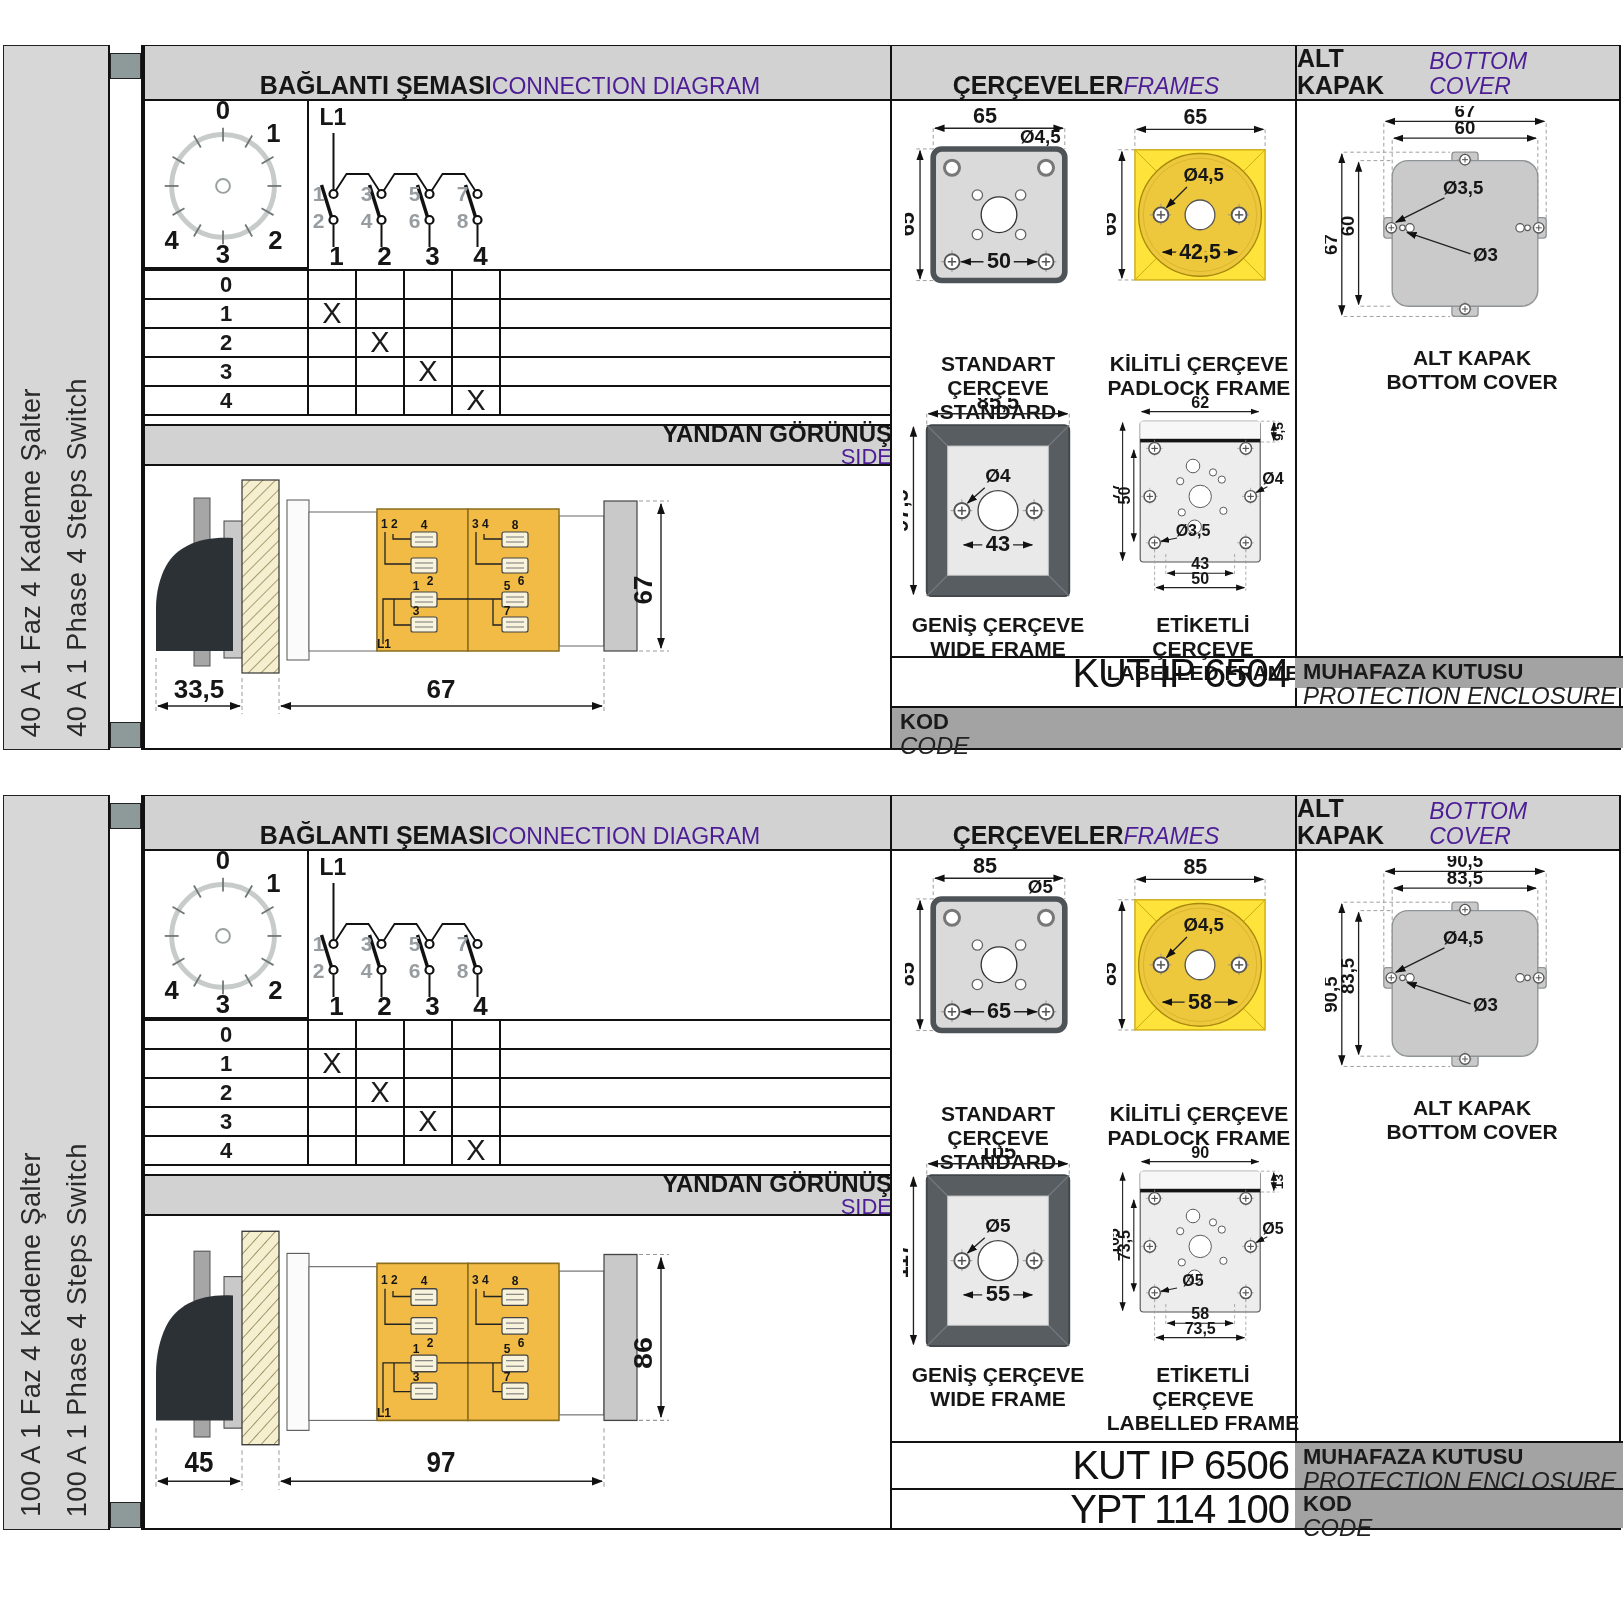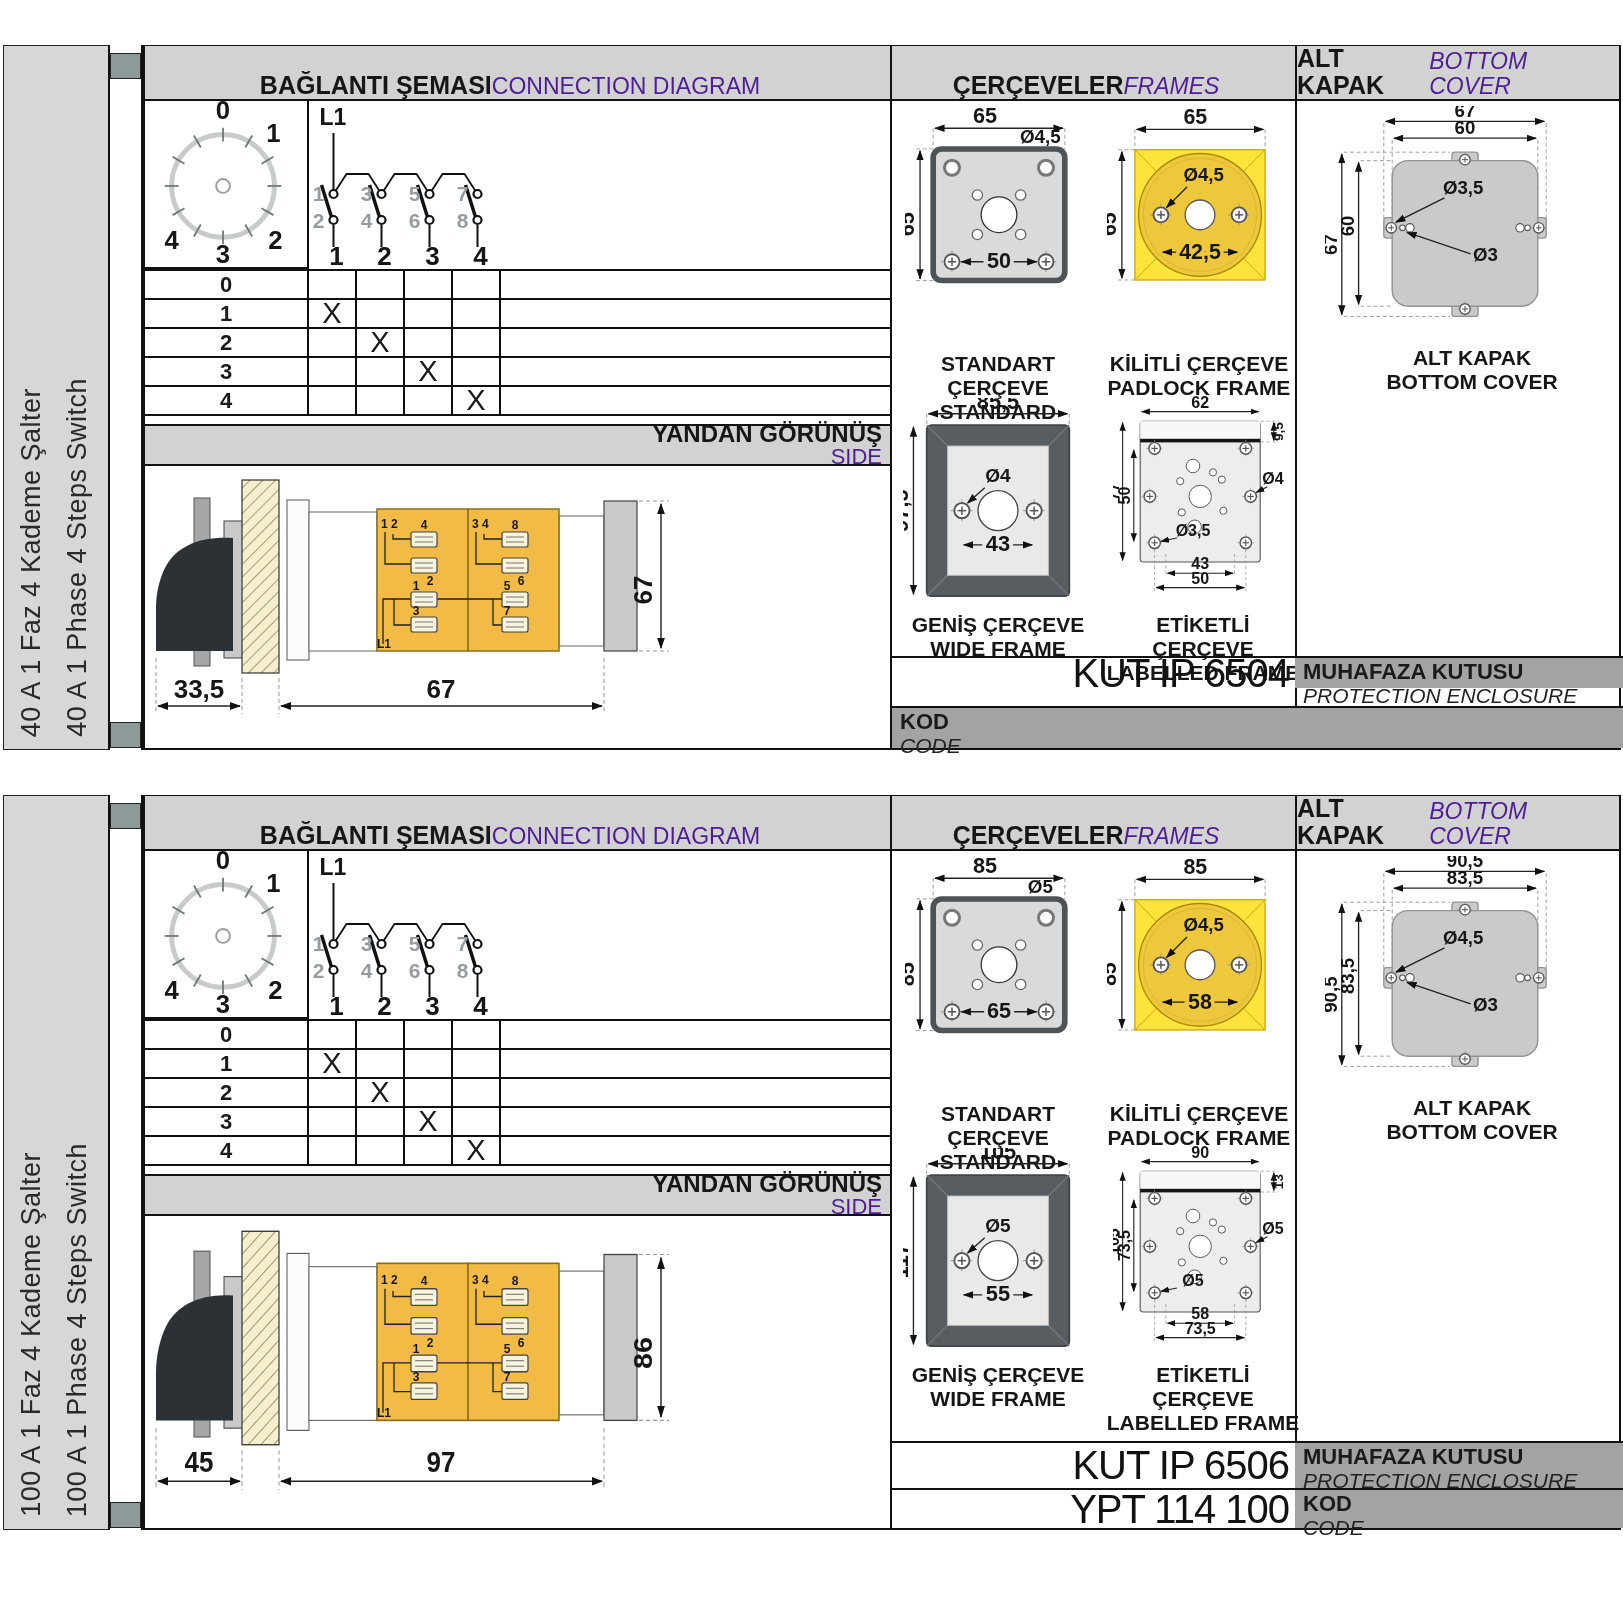--- a/index.html
+++ b/index.html
@@ -34,21 +34,21 @@
   .dialcell{position:absolute;left:0;top:55px;width:164px;height:168px;border-right:2px solid #111;border-bottom:2px solid #111;}
   .schcell{position:absolute;left:164px;top:55px;width:583px;height:168px;}
   
   .postable{position:absolute;left:0;top:223px;width:747px;border-bottom:2px solid #111;}
   .prow{display:flex;height:29px;border-top:2px solid #111;}
   .pc{border-right:2px solid #111;display:flex;align-items:center;justify-content:center;}
   .pc0{width:164px;font-weight:700;font-size:22px;}
   .pcx{width:48px;font-weight:400;font-size:29px;line-height:27px;}
   .pcf{flex:1;border-right:none;}
   
-  .sideband{position:absolute;left:0;top:378px;width:747px;height:42px;background:#d2d2d2;border-top:2px solid #111;border-bottom:2px solid #111;display:flex;flex-direction:column;align-items:flex-end;justify-content:center;padding-right:10px;}
+  .sideband{position:absolute;left:0;top:378px;width:747px;height:42px;background:#d2d2d2;border-top:2px solid #111;border-bottom:2px solid #111;display:flex;flex-direction:column;align-items:flex-end;justify-content:center;}
   .sideband .htitle{font-size:24px;line-height:24px;}
   .sideband .hsub{font-size:22px;line-height:22px;}
   .sideview{position:absolute;left:2px;top:422px;width:742px;height:283px;}
   .s1 .sideview{height:313px;}
   .sideview svg{width:100%;height:100%;}
   
   .fig{position:absolute;}
   .fig svg{width:100%;height:100%;}
   .fig-std{left:760px;top:58px;width:188px;height:245px;}
   .fig-pad{left:962px;top:58px;width:186px;height:245px;}
@@ -63,21 +63,21 @@
   .cap-cov{left:1202px;top:300px;width:250px;}
   
   .coderow{position:absolute;left:747px;width:731px;display:flex;border-top:2px solid #111;}
   .r1{top:610px;height:32px;}
   .r2{top:660px;height:42px;}
   .s1 .r1{top:645px;height:47px;}
   .s1 .r2{top:692px;height:40px;}
   .codeval{width:403px;display:flex;align-items:center;justify-content:flex-end;padding-right:6px;font-size:40px;letter-spacing:-1px;color:#111;}
   .codelbl{flex:1;background:#a3a3a3;padding:1px 0 0 8px;}
   .cl1{font-weight:700;font-size:22px;line-height:25px;}
-  .cl2{font-style:italic;font-size:21px;line-height:23px;color:#222;}
+  .cl2{font-style:italic;font-size:24px;line-height:23px;color:#222;}
   
   text{font-family:"Liberation Sans",sans-serif;}
   .t{font-weight:700;font-size:23px;fill:#161616;}
   .t26{font-weight:700;font-size:26px;fill:#161616;}
   .t20{font-weight:700;font-size:20px;fill:#161616;}
   .t17{font-weight:700;font-size:17px;fill:#161616;}
   .t12{font-weight:700;font-size:12px;fill:#161616;}
   .tgray{font-weight:700;font-size:21px;fill:#979ca0;}
   .d{stroke:#222;stroke-width:1.4;marker-start:url(#arr);marker-end:url(#arr);}
   .d1{stroke:#222;stroke-width:1.4;marker-end:url(#arr);}

